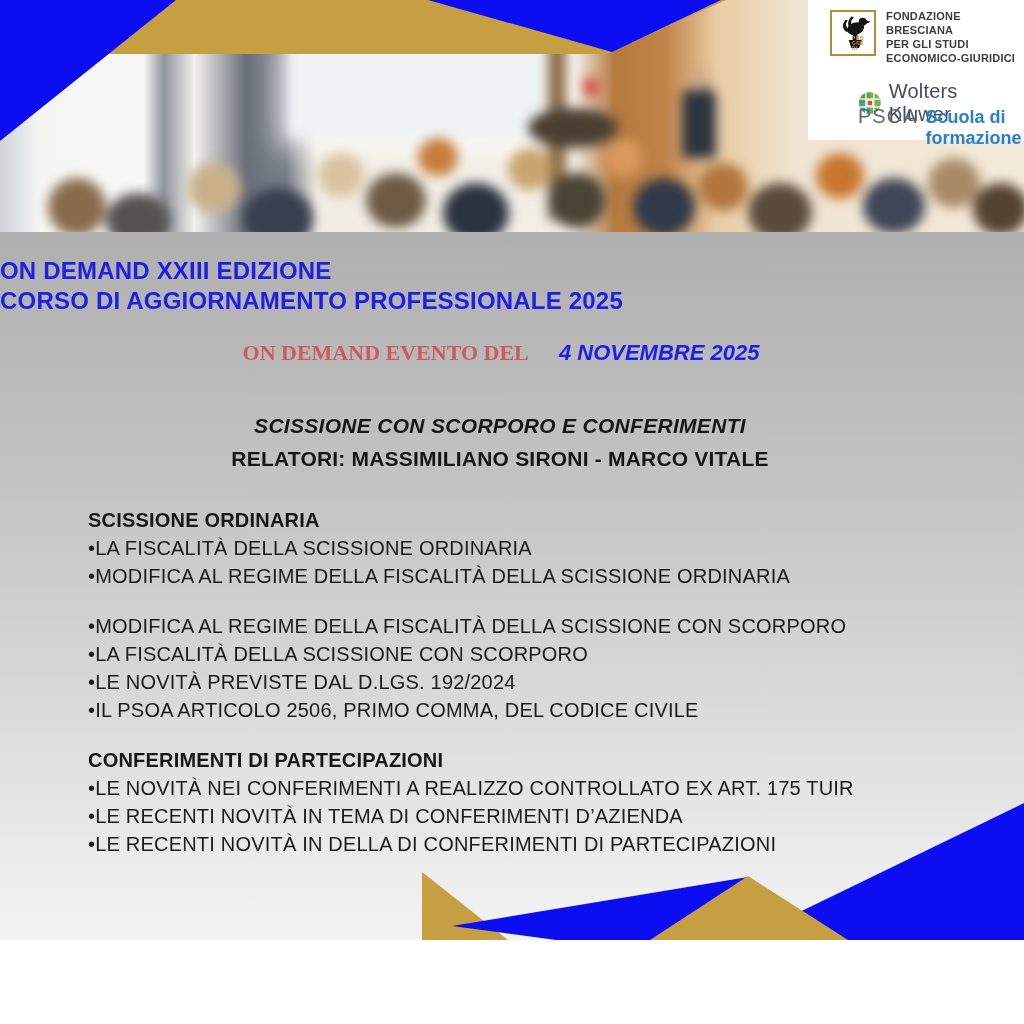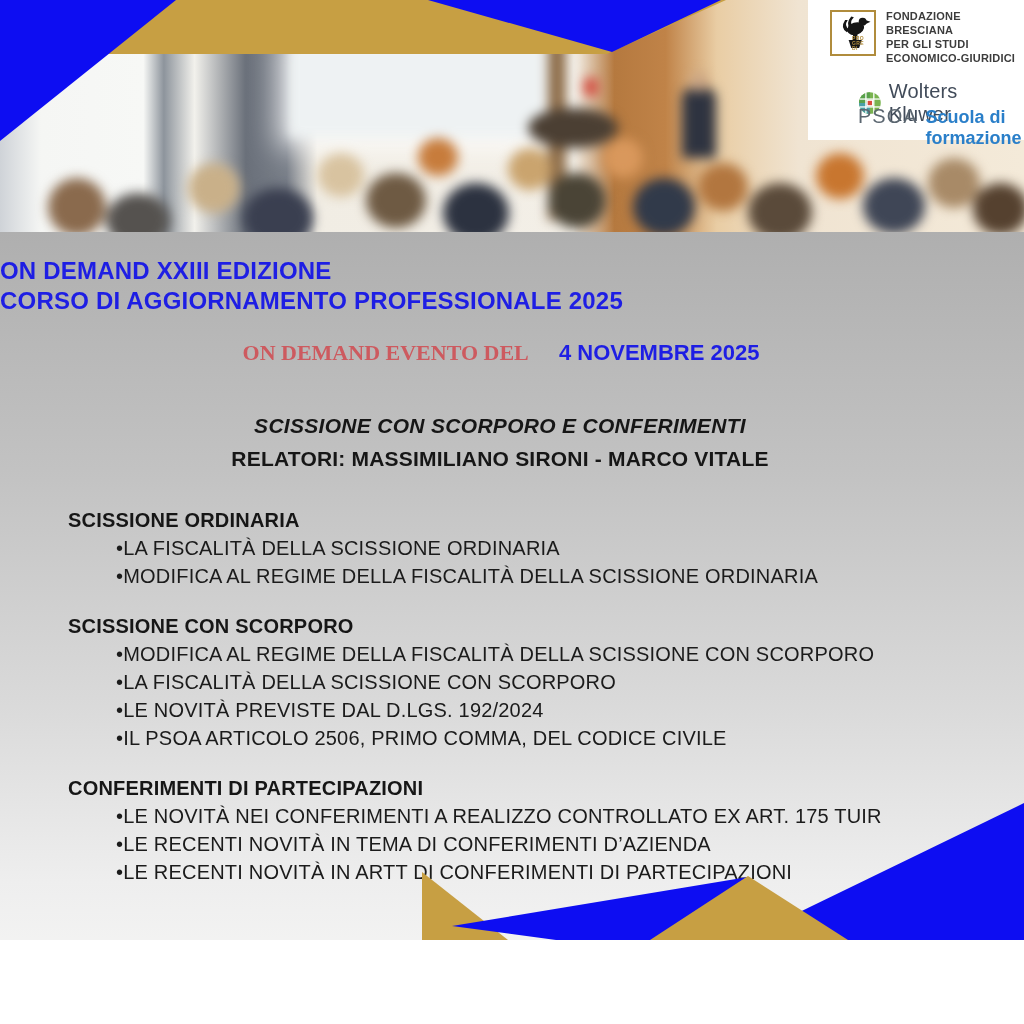--- a/index.html
+++ b/index.html
@@ -35,29 +35,29 @@
   .psoa-name{font-size:20px;color:var(--psoa-gray,#5b6670);letter-spacing:1px;}
   .psoa-tag{font-size:18px;font-weight:600;color:var(--psoa-blue,#2a7fc9);margin-left:8px;}
   
   .body-bg{position:absolute;left:0;top:232px;width:1024px;height:792px;
     background:linear-gradient(180deg,#afafaf 0%,#c2c2c2 30%,#dadada 60%,#eeeeee 82%,#f8f8f7 100%);}
   .ed-title{position:absolute;left:0;top:256px;width:692px;
     color:var(--title-blue,#1e1ee4);font-weight:bold;font-size:24px;line-height:30px;letter-spacing:.2px;}
   .date-line{position:absolute;left:0;top:340px;width:1002px;text-align:center;
     font-weight:bold;font-size:22px;line-height:26px;}
   .date-label{color:var(--date-red,#cd5a5f);font-family:Liberation Serif, serif;}
-  .date-value{color:var(--title-blue,#1e1ee4);margin-left:24px;}
+  .date-value{color:var(--title-blue,#1e1ee4);margin-left:24px;font-style:italic;}
   .event-title{position:absolute;left:0;top:414px;width:1000px;text-align:center;
     font-style:italic;font-weight:bold;font-size:21px;color:var(--text-black,#161616);letter-spacing:.3px;}
   .speakers{position:absolute;left:0;top:447px;width:1000px;text-align:center;
     font-weight:bold;font-size:21px;color:var(--text-black,#161616);letter-spacing:.2px;}
-  .sections{position:absolute;left:68px;top:506px;width:856px;}
+  .sections{position:absolute;left:88px;top:506px;width:856px;}
   .section{margin-bottom:22px;}
   .sec-heading{font-size:20px;line-height:28px;font-weight:bold;color:var(--text-black,#161616);letter-spacing:.2px;}
-  .sec-item{font-size:20px;line-height:28px;color:#1b1b1b;letter-spacing:.2px;margin-left:48px;}
+  .sec-item{font-size:20px;line-height:28px;color:#1b1b1b;letter-spacing:.2px;}
   .sec-item::before{content:"\2022 ";}
   
   .deco{position:absolute;left:0;pointer-events:none;}
   .deco-top{top:0;}
   .deco-bottom{bottom:0;}
 </style>
 </head>
 <body>
 
 <div class="canvas">
@@ -153,31 +153,30 @@
   <div class="event-title">SCISSIONE CON SCORPORO E CONFERIMENTI</div>
   <div class="speakers">RELATORI: MASSIMILIANO SIRONI - MARCO VITALE</div>
 
   <div class="sections">
       <div class="section">
         <div class="sec-heading">SCISSIONE ORDINARIA</div>
         <div class="sec-item">LA FISCALITÀ DELLA SCISSIONE ORDINARIA</div>
         <div class="sec-item">MODIFICA AL REGIME DELLA FISCALITÀ DELLA SCISSIONE ORDINARIA</div>
       </div>
       <div class="section">
-        <div class="sec-heading">SCISSIONE CON SCORPORO</div>
         <div class="sec-item">MODIFICA AL REGIME DELLA FISCALITÀ DELLA SCISSIONE CON SCORPORO</div>
         <div class="sec-item">LA FISCALITÀ DELLA SCISSIONE CON SCORPORO</div>
         <div class="sec-item">LE NOVITÀ PREVISTE DAL D.LGS. 192/2024</div>
         <div class="sec-item">IL PSOA ARTICOLO 2506, PRIMO COMMA, DEL CODICE CIVILE</div>
       </div>
       <div class="section">
         <div class="sec-heading">CONFERIMENTI DI PARTECIPAZIONI</div>
         <div class="sec-item">LE NOVITÀ NEI CONFERIMENTI A REALIZZO CONTROLLATO EX ART. 175 TUIR</div>
         <div class="sec-item">LE RECENTI NOVITÀ IN TEMA DI CONFERIMENTI D’AZIENDA</div>
-        <div class="sec-item">LE RECENTI NOVITÀ IN ARTT DI CONFERIMENTI DI PARTECIPAZIONI</div>
+        <div class="sec-item">LE RECENTI NOVITÀ IN DELLA DI CONFERIMENTI DI PARTECIPAZIONI</div>
       </div>
     </div>
 
   <svg class="deco deco-bottom" width="1024" height="150" viewBox="0 0 1024 150">
     <polygon points="422,82 422,150 508,150" fill="#c79f43"></polygon>
     <polygon points="452,136 748,87 838,150 556,150" fill="#0d0df2"></polygon>
     <polygon points="1024,13 742,150 1024,150" fill="#0d0df2"></polygon>
     <polygon points="748,86 650,150 848,150" fill="#c79f43"></polygon>
   </svg>
 

